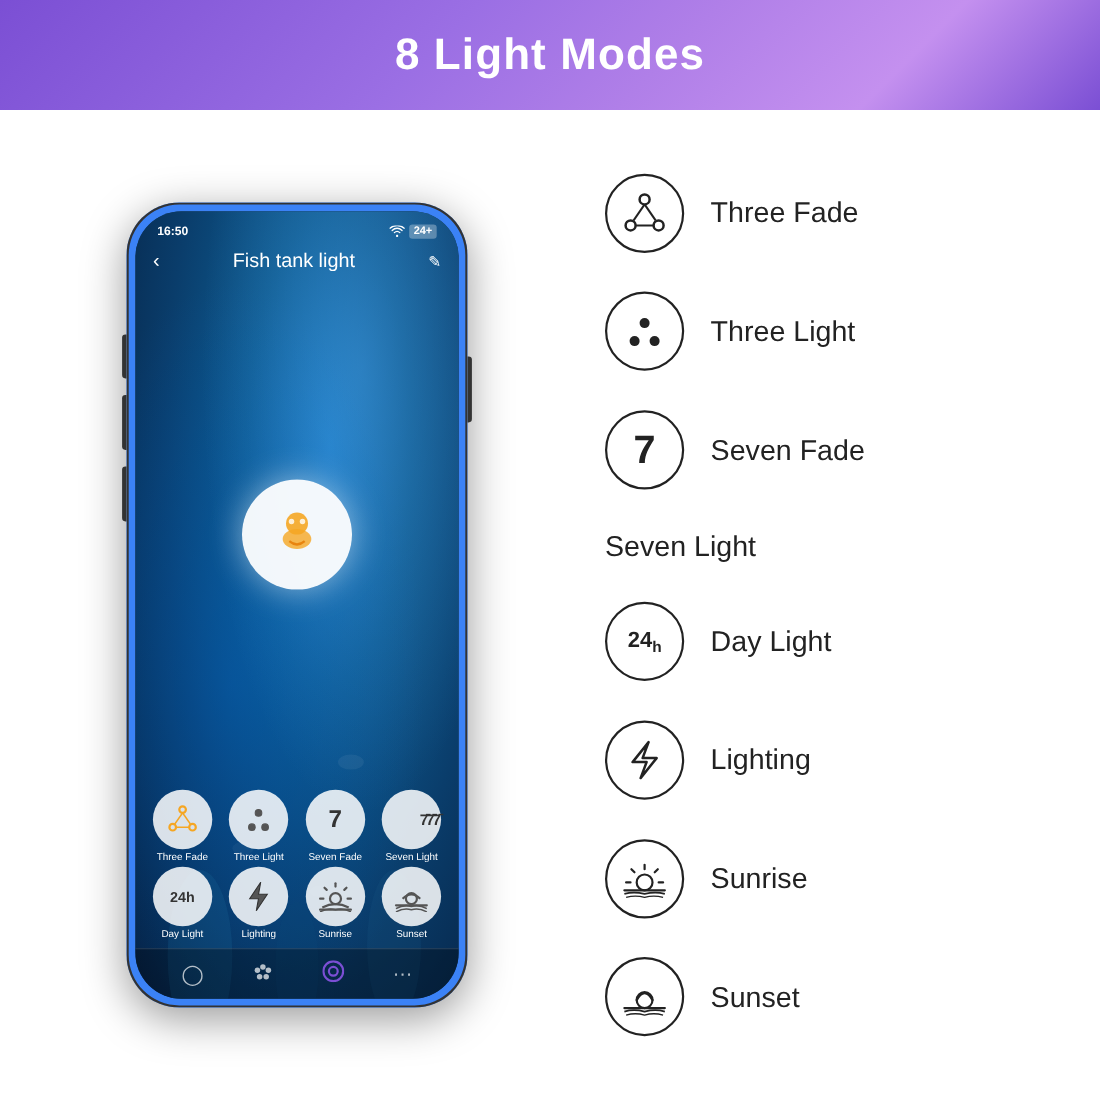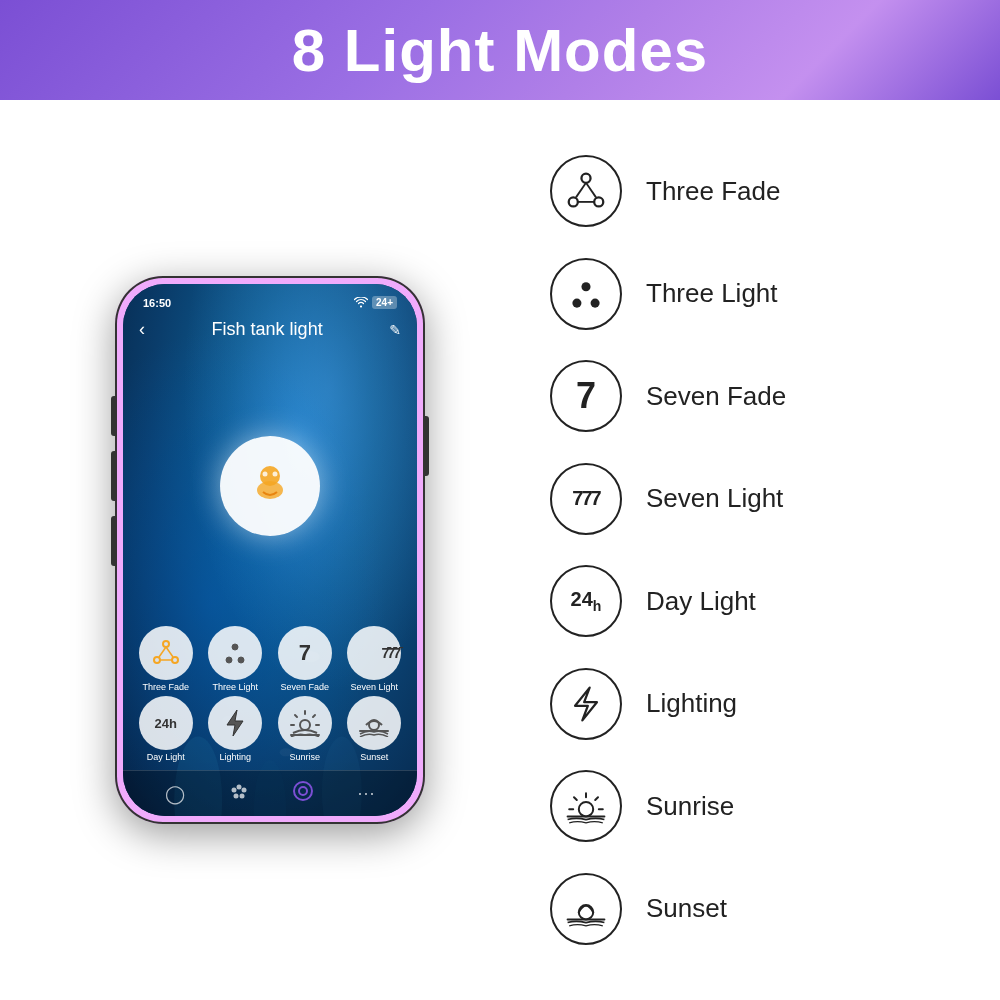--- a/index.html
+++ b/index.html
@@ -14,21 +14,21 @@
     
     .header {
       width: 100%;
       height: 100px;
       background: linear-gradient(135deg, #7B4FD4 0%, #9B6FE4 40%, #B07FE8 60%, #C490EF 80%, #7B4FD4 100%);
       display: flex;
       align-items: center;
       justify-content: center;
     }
     .header-title {
-      font-size: 60px;
+      font-size: 40px;
       font-weight: 900;
       color: #fff;
       letter-spacing: 1px;
     }
 
     
     .main {
       display: flex;
       width: 100%;
       height: 900px;
@@ -39,22 +39,22 @@
     
     .phone-section {
       width: 480px;
       display: flex;
       align-items: center;
       justify-content: center;
     }
 
     .phone-outer {
       width: 310px;
-      height: 548px;
-      background: #f0abfc;
+      height: 732px;
+      background: #3b82f6;
       border-radius: 48px;
       padding: 8px;
       box-shadow: 0 10px 40px rgba(0,0,0,0.4), inset 0 0 0 2px #333;
       position: relative;
     }
 
     .phone-inner {
       width: 100%;
       height: 100%;
       border-radius: 42px;
@@ -489,23 +489,20 @@
     </div>
 
     <div class="mode-item">
       <div class="mode-icon-circle icon-seven-fade">
         <span class="mode-icon-svg" style="font-size:36px;font-weight:800;">7</span>
       </div>
       <span class="mode-name">Seven Fade</span>
     </div>
 
     <div class="mode-item">
-      <div class="mode-icon-circle icon-seven-light">
-        <span class="mode-icon-svg" style="font-size:20px;font-weight:800;letter-spacing:-2px;">777</span>
-      </div>
       <span class="mode-name">Seven Light</span>
     </div>
 
     <div class="mode-item">
       <div class="mode-icon-circle icon-day-light">
         <span class="mode-icon-svg" style="font-size:20px;font-weight:800;">24<sub style="font-size:14px">h</sub></span>
       </div>
       <span class="mode-name">Day Light</span>
     </div>
 

